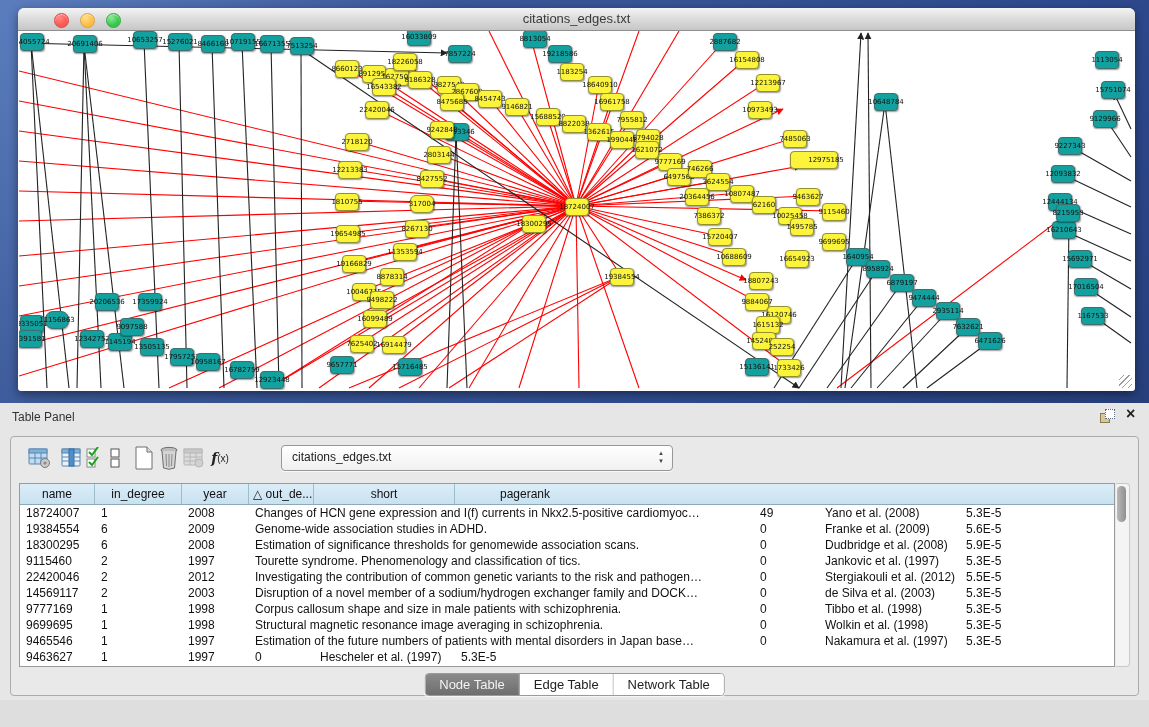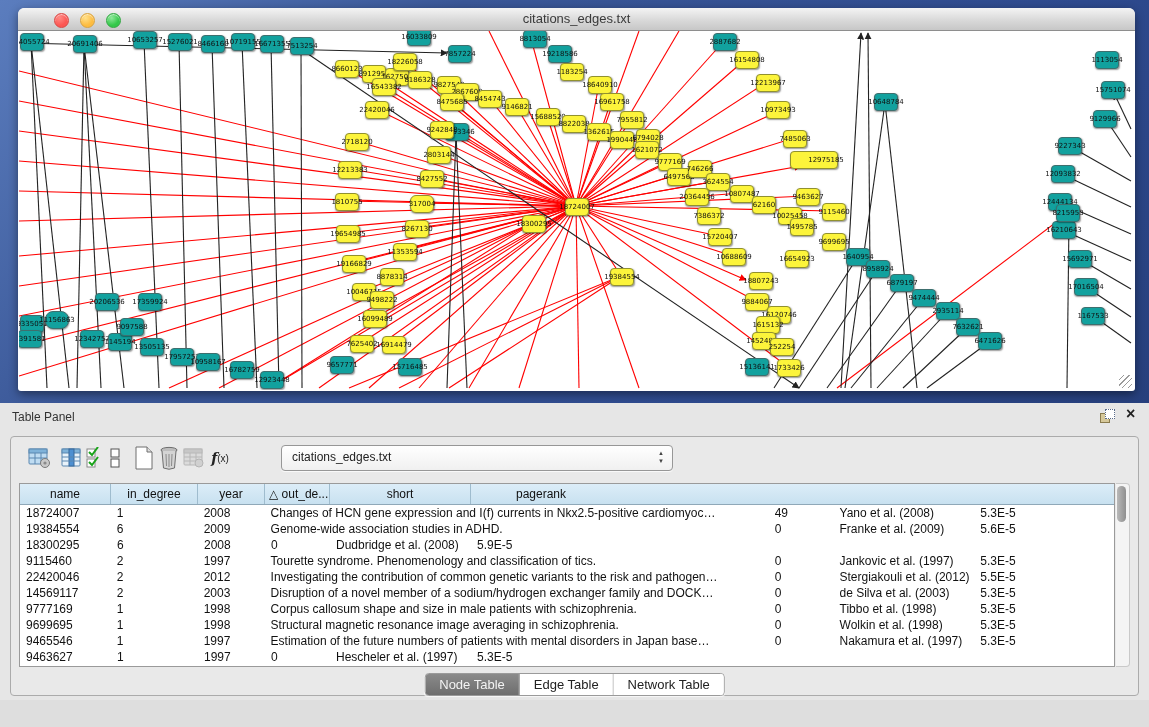--- a/index.html
+++ b/index.html
@@ -48,21 +48,21 @@
 
   
   .dtable{position:absolute;left:8px;top:46px;width:1094px;height:182px;border:1px solid #9a9a9a;background:#fff;overflow:hidden;}
   .thead{position:absolute;left:0;top:0;width:100%;height:20px;background:linear-gradient(#DCEDF8,#C8E1F0);
     border-bottom:1px solid #8FA8B8;display:flex;}
   .th{height:20px;box-sizing:border-box;border-right:1px solid #9FBCCE;font-size:12px;color:#111;
     display:flex;align-items:center;justify-content:center;cursor:pointer;overflow:hidden;white-space:nowrap;}
   .trows{position:absolute;left:0;top:21px;width:100%;}
   .tr{display:flex;height:16px;cursor:default;}
   .td{box-sizing:border-box;font-size:12px;color:#111;padding:0 0 0 6px;overflow:hidden;white-space:nowrap;line-height:16px;}
-  .c0{width:91px;}.c1{width:87px;}.c2{width:67px;}.c3{width:505px;}.c4{width:65px;}.c5{width:141px;}.c6{width:140px;border-right:none;}
+  .c0{width:75px;}.c1{width:87px;}.c2{width:67px;}.c3{width:505px;}.c4{width:65px;}.c5{width:141px;}.c6{width:140px;border-right:none;}
   .vscroll{position:absolute;right:8px;top:46px;width:13px;height:182px;background:#F4F4F4;border:1px solid #C9C9C9;border-left:none;border-radius:0 4px 4px 0;}
   .vthumb{position:absolute;left:1px;top:2px;width:9px;height:36px;border-radius:5px;background:linear-gradient(90deg,#B9B9B9,#8F8F8F);}
 
   
   .seg{position:absolute;left:50%;transform:translateX(-50%);top:236px;height:21px;display:flex;
     border:1px solid #9a9a9a;border-radius:4px;overflow:hidden;background:#fff;box-shadow:0 1px 1px rgba(255,255,255,.7);}
   .seg-btn{height:21px;padding:0 14px;font-size:13px;color:#222;display:flex;align-items:center;cursor:pointer;border-right:1px solid #b5b5b5;background:#fff;}
   .seg-btn:last-child{border-right:none;}
   .seg-btn.active{background:linear-gradient(#8A8A8A,#6E6E6E);color:#F3F3F3;border-right:1px solid #5e5e5e;}
 
@@ -312,21 +312,21 @@
           <div class="gnode y" style="left: 666px; top: 157px;">20364456</div>
           <div class="gnode y" style="left: 711px; top: 154px;">10807487</div>
           <div class="gnode y" style="left: 678px; top: 176px;">7386372</div>
           <div class="gnode y" style="left: 733px; top: 165px;">62160</div>
           <div class="gnode y" style="left: 777px; top: 157px;">9463627</div>
           <div class="gnode y" style="left: 759px; top: 176px;">10025458</div>
           <div class="gnode y" style="left: 803px; top: 172px;">9115460</div>
           <div class="gnode y" style="left: 771px; top: 187px;">1495785</div>
           <div class="gnode y" style="left: 716px; top: 20px;">16154808</div>
           <div class="gnode y" style="left: 737px; top: 43px;">12213967</div>
-          <div class="gnode y" style="left: 747px; top: 70px;">10973493</div>
+          <div class="gnode y" style="left: 729px; top: 70px;">10973493</div>
           <div class="gnode y" style="left: 764px; top: 99px;">7485063</div>
           <div class="gnode y" style="left: 771px; top: 120px; padding-left: 24px;">12975185</div>
           <div class="gnode y" style="left: 689px; top: 197px;">15720407</div>
           <div class="gnode y" style="left: 703px; top: 217px;">10688609</div>
           <div class="gnode y" style="left: 716px; top: 241px; margin-left: 14px;">18807243</div>
           <div class="gnode y" style="left: 726px; top: 262px;">9884067</div>
           <div class="gnode y" style="left: 748px; top: 275px;">16120746</div>
           <div class="gnode y" style="left: 737px; top: 285px;">1615132</div>
           <div class="gnode y" style="left: 733px; top: 301px;">14524851</div>
           <div class="gnode y" style="left: 751px; top: 307px;">252254</div>
@@ -445,20 +445,21 @@
               <div class="td c2">2009</div>
               <div class="td c3">Genome-wide association studies in ADHD.</div>
               <div class="td c4">0</div>
               <div class="td c5">Franke et al. (2009)</div>
               <div class="td c6">5.6E-5</div>
             </div>
             <div class="tr">
               <div class="td c0">18300295</div>
               <div class="td c1">6</div>
               <div class="td c2">2008</div>
+              <div class="td c3">Estimation of significance thresholds for genomewide association scans.</div>
               <div class="td c4">0</div>
               <div class="td c5">Dudbridge et al. (2008)</div>
               <div class="td c6">5.9E-5</div>
             </div>
             <div class="tr">
               <div class="td c0">9115460</div>
               <div class="td c1">2</div>
               <div class="td c2">1997</div>
               <div class="td c3">Tourette syndrome. Phenomenology and classification of tics.</div>
               <div class="td c4">0</div>

